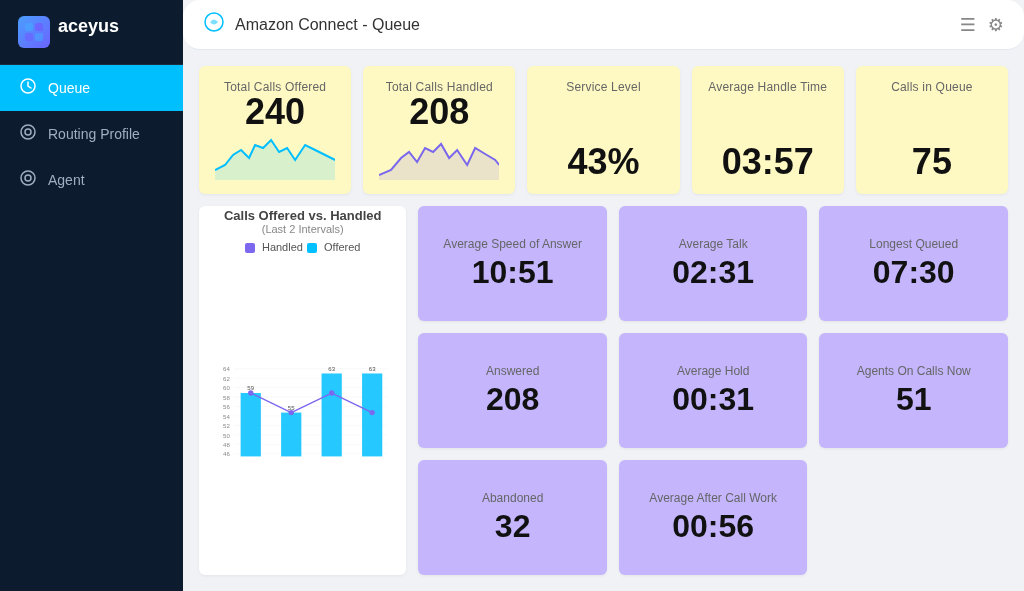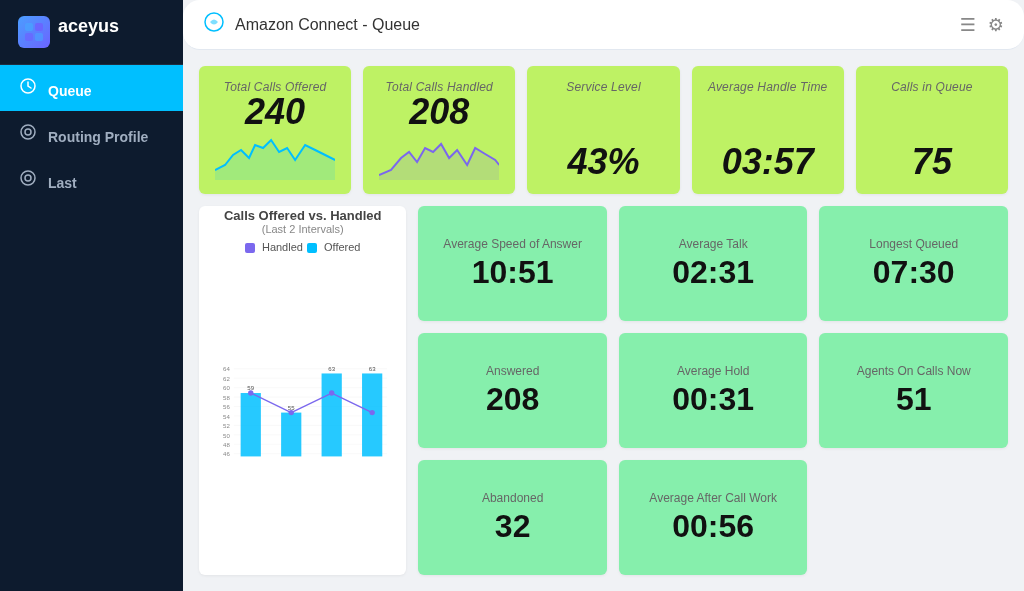--- a/index.html
+++ b/index.html
@@ -23,23 +23,23 @@
     }
     .logo-icon {
       width: 32px; height: 32px;
       background: linear-gradient(135deg, #4a9eff, #6c63ff);
       border-radius: 6px;
       display: flex; align-items: center; justify-content: center;
       font-size: 14px; color: white; font-weight: bold;
     }
     .logo-text { color: white; font-size: 18px; font-weight: 600; }
     .nav-item {
-      display: flex; align-items: flex-end; gap: 10px;
+      display: flex; align-items: center; gap: 10px;
       padding: 12px 18px; cursor: pointer; color: #a0aec0;
-      font-size: 14px; transition: background 0.2s; font-weight: bold;
+      font-size: 14px; transition: background 0.2s;
     }
     .nav-item.active { background: #00bfff; color: white; }
     .nav-icon { font-size: 16px; width: 20px; text-align: center; }
 
     
     .main {
       flex: 1;
       display: flex;
       flex-direction: column;
       overflow: hidden;
@@ -72,30 +72,29 @@
     }
 
     
     .metrics-row {
       display: grid;
       grid-template-columns: 1fr 1fr 1fr 1fr 1fr;
       gap: 12px;
     }
 
     .metric-card {
-      background: #bef264;
+      background: #fef9c3;
       border-radius: 6px;
       padding: 14px 16px;
       display: flex;
       flex-direction: column;
       align-items: center;
       box-shadow: 0 1px 3px rgba(0,0,0,0.06);
       min-height: 120px;
       justify-content: space-between;
-      font-style: italic;
     }
     .metric-label {
       font-size: 12px;
       color: #666;
       font-weight: 500;
       letter-spacing: 0.2px;
     }
     .metric-value {
       font-size: 36px;
       font-weight: 700;
@@ -135,21 +134,21 @@
     }
     .legend-dot {
       display: inline-block;
       width: 10px; height: 10px;
       border-radius: 2px;
       margin-right: 4px;
       vertical-align: middle;
     }
     .chart-svg { flex: 1; width: 100%; }
     .stat-card {
-      background: #86efac;
+      background: #c4b5fd;
       border-radius: 6px;
       padding: 10px 22px;
       box-shadow: 0 1px 3px rgba(0,0,0,0.06);
       display: flex;
       flex-direction: column;
       align-items: center;
       justify-content: center;
       text-align: center;
       gap: 4px;
     }
@@ -201,21 +200,21 @@
     <span>Routing Profile</span>
   </div>
 
   <div class="nav-item">
     <span class="nav-icon">
       <svg width="18" height="18" viewBox="0 0 18 18" fill="none">
         <circle cx="9" cy="9" r="7" stroke="#a0aec0" stroke-width="1.5"></circle>
         <circle cx="9" cy="9" r="3" stroke="#a0aec0" stroke-width="1.5"></circle>
       </svg>
     </span>
-    <span>Last</span>
+    <span>Agent</span>
   </div>
 </aside>
 
 <div class="main">
 
   <div class="topbar">
     <div class="topbar-left">
       <span class="topbar-icon">
         <svg width="22" height="22" viewBox="0 0 22 22" fill="none">
           <circle cx="11" cy="11" r="9" stroke="#00bfff" stroke-width="1.5"></circle>

